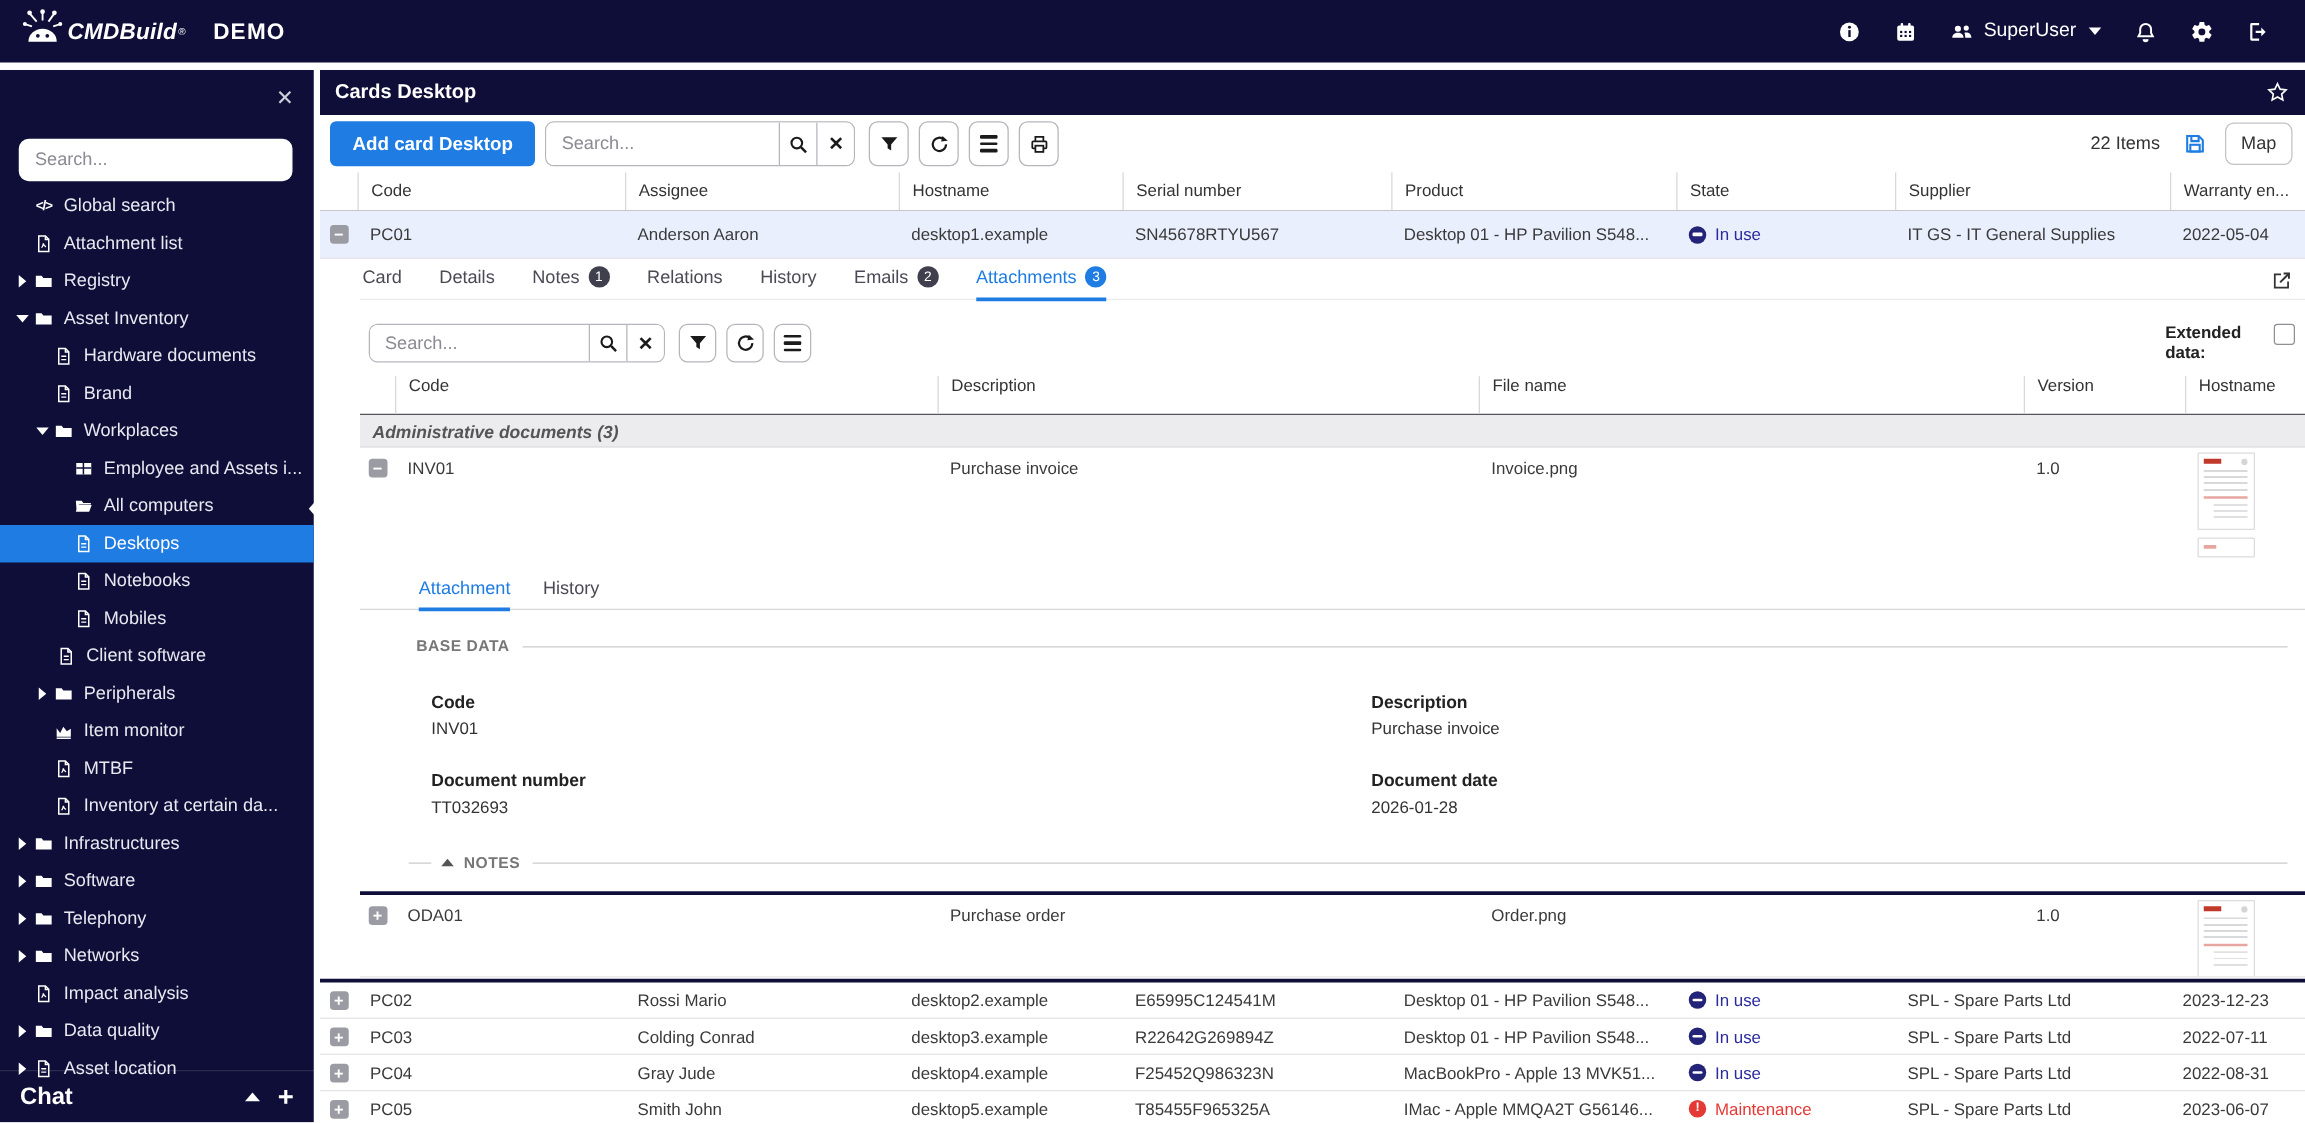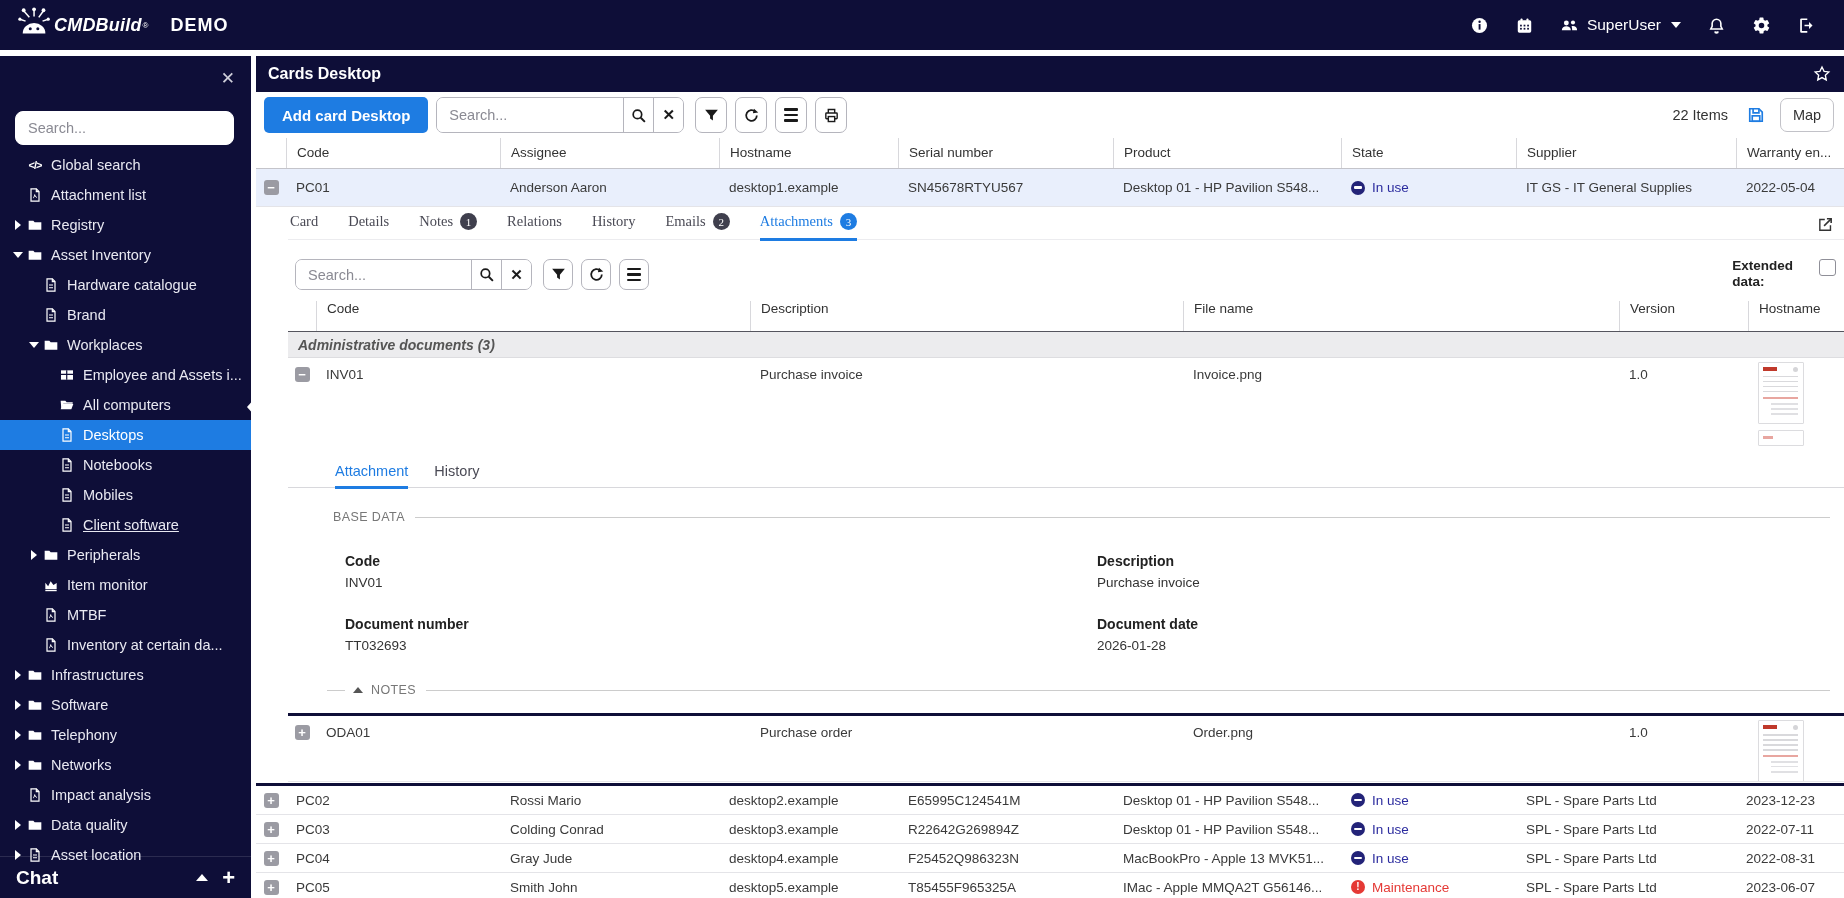--- a/index.html
+++ b/index.html
@@ -111,21 +111,21 @@
     color:#fff; font-size:10px; font-weight:bold; text-align:center; line-height:14px; }
   .st-label.inuse { color:#2b2b9e; }
   .st-label.maint { color:#e53935; }
 
   
   .card-detail { flex:none; height:579px; padding-left:32px; border-bottom:3px solid #0e0e38;
     display:flex; flex-direction:column; }
   .tabs-row { height:33px; flex:none; display:flex; align-items:flex-end; gap:30px;
     padding-left:2px; border-bottom:1px solid #ececef; position:relative; }
   .tab { display:flex; align-items:center; gap:7px; padding-bottom:8px; font-size:14.5px;
-    color:#4a4a55; cursor:pointer; border-bottom:3px solid transparent; margin-bottom:-2px;font-family:Liberation Serif, serif; }
+    color:#4a4a55; cursor:pointer; border-bottom:3px solid transparent; margin-bottom:-2px; }
   .tab.active { color:#1e7ce2; border-bottom-color:#1e7ce2; }
   .badge { min-width:17px; height:17px; border-radius:9px; background:#3f3f4d; color:#fff;
     font-size:11px; display:flex; align-items:center; justify-content:center; padding:0 3px; }
   .badge.blue { background:#1e7ce2; }
   .extlink { position:absolute; right:10px; bottom:6px; width:17px; height:17px; color:#333; cursor:pointer; }
   .extlink svg { width:100%; height:100%; }
 
   .atoolbar { height:56px; flex:none; display:flex; align-items:flex-end; padding:0 8px 6px 7px; }
   .atoolbar .search-group { height:31px; margin-left:0; }
   .atoolbar .search-group input { width:175px; height:29px; }
@@ -165,21 +165,21 @@
   .thumb.small::after { display:none; }
   .prev-cell { padding-top:4px !important; }
 
   .adetail { flex:none; height:264px; border-bottom:3px solid #0e0e38; }
   .subtabs { height:36px; display:flex; align-items:flex-end; gap:26px; padding-left:47px;
     border-bottom:1px solid #d8d8dc; }
   .subtab { font-size:14.5px; padding-bottom:7px; border-bottom:3px solid transparent;
     margin-bottom:-2px; color:#4a4a55; cursor:pointer; }
   .subtab.active { color:#1e7ce2; border-bottom-color:#1e7ce2; }
   .fieldset-head { display:flex; align-items:center; margin:22px 14px 0 45px; }
-  .fieldset-head .fs-label { font-size:12.5px; color:#777; letter-spacing:.4px; margin-right:10px; white-space:nowrap; }
+  .fieldset-head .fs-label { font-size:12.5px; color:#777; letter-spacing:.4px; margin-right:10px; white-space:nowrap;font-weight:bold; }
   .fieldset-head .fs-line { flex:1; height:1px; background:#ccc; }
   .fieldset-head .fs-dash { width:18px; height:1px; background:#ccc; margin-right:8px; }
   .fieldset-head .fs-tri { width:0; height:0; border-left:5px solid transparent;
     border-right:5px solid transparent; border-bottom:6px solid #555; margin-right:8px; cursor:pointer; }
   .fields { display:grid; grid-template-columns:752px 1fr; padding-left:57px; margin-top:29px;
     row-gap:26px; }
   .f-label { font-size:14px; font-weight:bold; color:#222; }
   .f-value { font-size:13.5px; color:#333; margin-top:6px; }
   .notes-head { margin:30px 14px 0 39px; }
 </style>
@@ -316,21 +316,21 @@
         </div>
         <div class="nav-item" style="padding-left: 26px;">
           <span class="tree-arrow"></span>
           <span class="tree-icon">
             <svg viewBox="0 0 24 24" fill="none" stroke="currentColor" stroke-width="1.8">
               <path d="M6 2.8h8l4 4v14.4H6z"></path>
               <path d="M14 2.8v4h4"></path>
               <path d="M9 12h6M9 16h6" stroke-width="1.6"></path>
             </svg>
           </span>
-          <span>Hardware catalogue</span>
+          <span>Hardware documents</span>
         </div>
         <div class="nav-item" style="padding-left: 26px;">
           <span class="tree-arrow"></span>
           <span class="tree-icon">
             <svg viewBox="0 0 24 24" fill="none" stroke="currentColor" stroke-width="1.8">
               <path d="M6 2.8h8l4 4v14.4H6z"></path>
               <path d="M14 2.8v4h4"></path>
               <path d="M9 12h6M9 16h6" stroke-width="1.6"></path>
             </svg>
           </span>
@@ -393,21 +393,21 @@
           <span class="tree-arrow"></span>
           <span class="tree-icon">
             <svg viewBox="0 0 24 24" fill="none" stroke="currentColor" stroke-width="1.8">
               <path d="M6 2.8h8l4 4v14.4H6z"></path>
               <path d="M14 2.8v4h4"></path>
               <path d="M9 12h6M9 16h6" stroke-width="1.6"></path>
             </svg>
           </span>
           <span>Mobiles</span>
         </div>
-        <div class="nav-item" style="padding-left: 42px; text-decoration: underline;">
+        <div class="nav-item" style="padding-left: 28px;">
           <span class="tree-arrow"></span>
           <span class="tree-icon">
             <svg viewBox="0 0 24 24" fill="none" stroke="currentColor" stroke-width="1.8">
               <path d="M6 2.8h8l4 4v14.4H6z"></path>
               <path d="M14 2.8v4h4"></path>
               <path d="M9 12h6M9 16h6" stroke-width="1.6"></path>
             </svg>
           </span>
           <span>Client software</span>
         </div>

